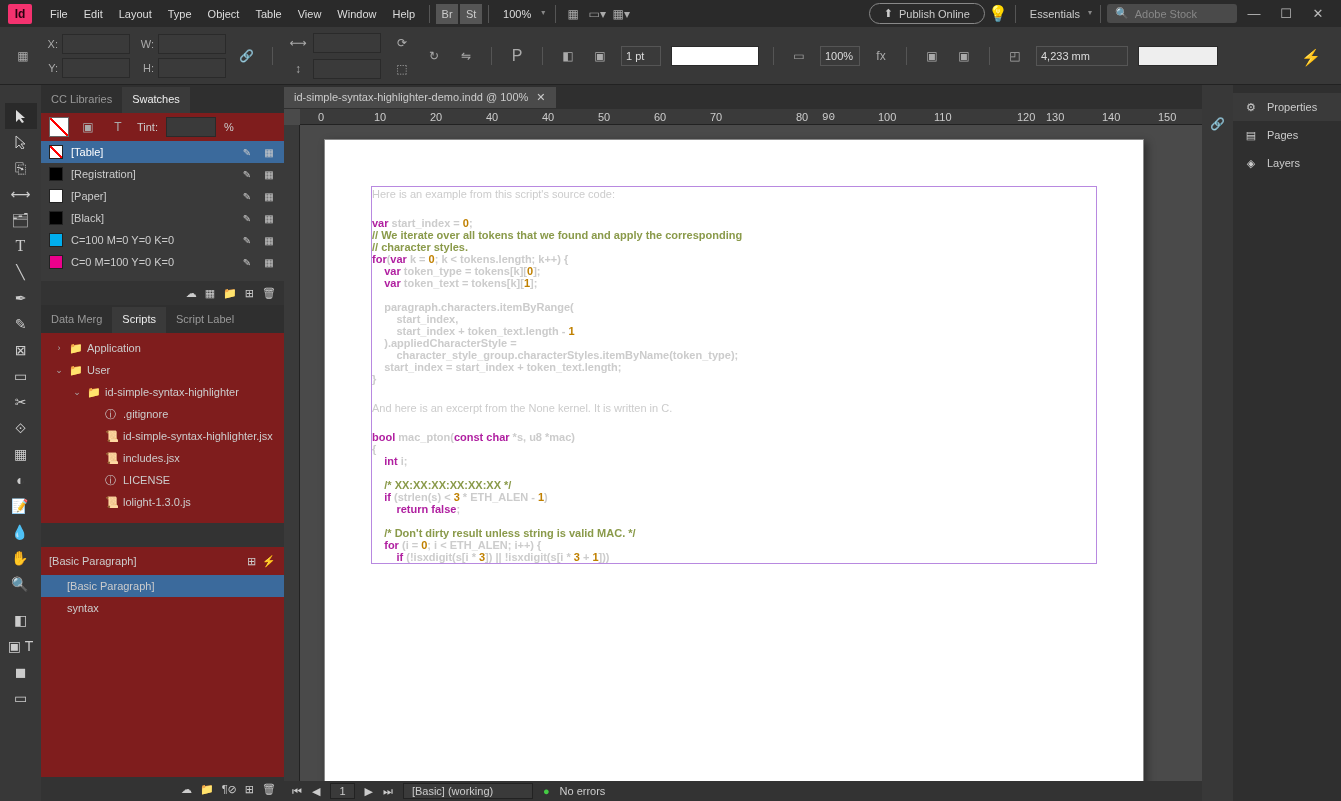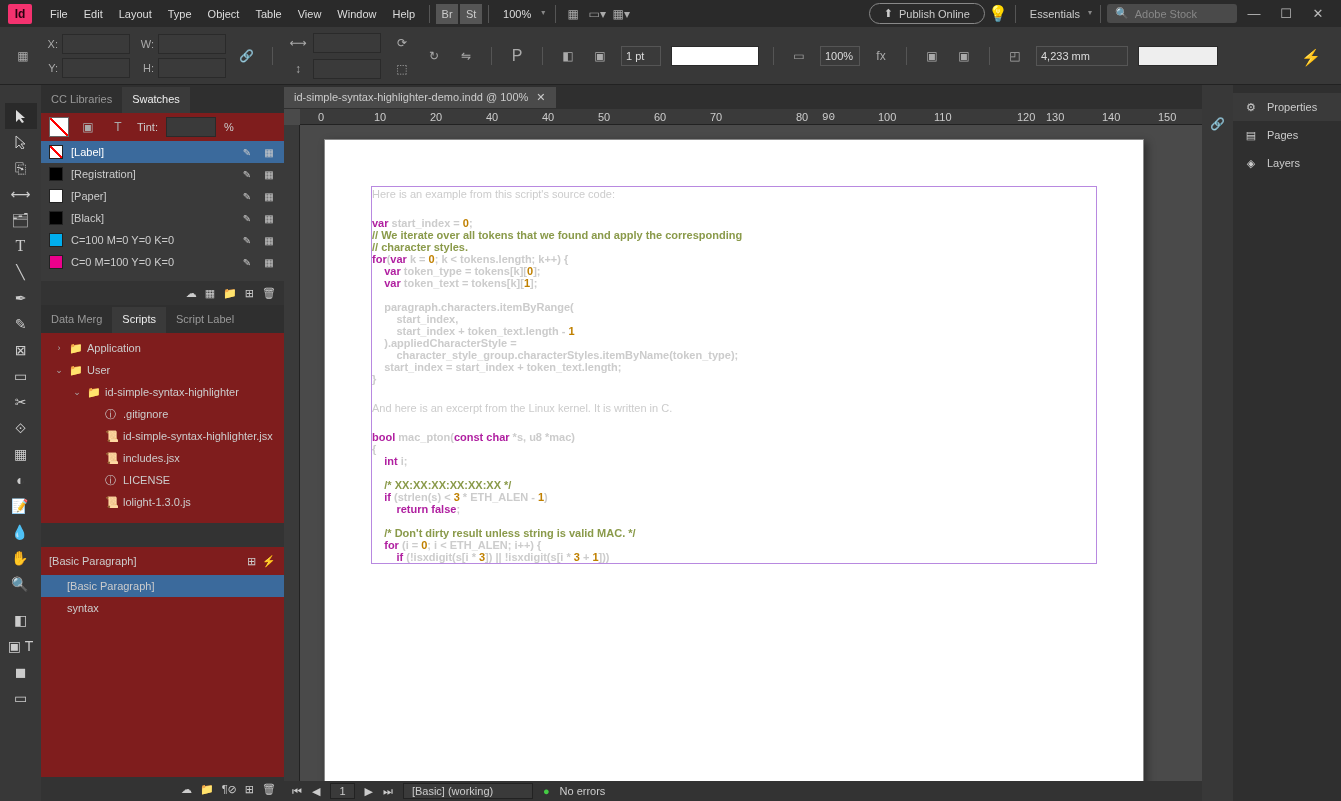--- a/index.html
+++ b/index.html
@@ -224,21 +224,21 @@
       <div class="swatch-b"></div>
       <div class="ctrl-ic">▣</div>
       <div class="ctrl-ic">T</div>
       <span>Tint:</span>
       <div class="num-fld" style="width:50px"></div>
       <span>%</span>
     </div>
     <div class="sw-list" id="swlist">
         <div class="sw-row sel">
           <div class="sw-chip" style="background: linear-gradient(45deg, rgb(255, 255, 255) 45%, red 45%, red 55%, rgb(255, 255, 255) 55%);"></div>
-          <div class="sw-name">[Label]</div>
+          <div class="sw-name">[Table]</div>
           <div class="sw-ic">✎</div>
           <div class="sw-ic">▦</div>
         </div>
         <div class="sw-row">
           <div class="sw-chip" style="background: rgb(0, 0, 0);"></div>
           <div class="sw-name">[Registration]</div>
           <div class="sw-ic">✎</div>
           <div class="sw-ic">▦</div>
         </div>
         <div class="sw-row">
@@ -370,21 +370,21 @@
       </div>
     <div class="canvas-row">
       <div class="ruler-v"></div>
       <div class="canvas">
         <div class="page">
           <div class="txtframe">
             <p>Here is an example from this script's source code:</p>
             <p>&nbsp;</p>
             <div class="code" id="code1"><div><span class="kw">var</span> start_index = <span class="num">0</span>;</div><div><span class="cm">// We iterate over all tokens that we found and apply the corresponding</span></div><div><span class="cm">// character styles.</span></div><div><span class="kw">for</span>(<span class="kw">var</span> k = <span class="num">0</span>; k &lt; tokens.length; k++) {</div><div>    <span class="kw">var</span> token_type = tokens[k][<span class="num">0</span>];</div><div>    <span class="kw">var</span> token_text = tokens[k][<span class="num">1</span>];</div><div>&nbsp;</div><div>    paragraph.characters.itemByRange(</div><div>        start_index,</div><div>        start_index + token_text.length - <span class="num">1</span></div><div>    ).appliedCharacterStyle =</div><div>        character_style_group.characterStyles.itemByName(token_type);</div><div>    start_index = start_index + token_text.length;</div><div>}</div></div>
             <p>&nbsp;</p>
-            <p>And here is an excerpt from the Linux kernel. It is written in C.</p>
+            <p>And here is an excerpt from the None kernel. It is written in C.</p>
             <p>&nbsp;</p>
             <div class="code" id="code2"><div><span class="kw">bool</span> mac_pton(<span class="kw">const</span> <span class="kw">char</span> *s, u8 *mac)</div><div>{</div><div>    <span class="kw">int</span> i;</div><div>&nbsp;</div><div>    <span class="cm">/* XX:XX:XX:XX:XX:XX */</span></div><div>    <span class="kw">if</span> (strlen(s) &lt; <span class="num">3</span> * ETH_ALEN - <span class="num">1</span>)</div><div>        <span class="kw">return</span> <span class="kw">false</span>;</div><div>&nbsp;</div><div>    <span class="cm">/* Don't dirty result unless string is valid MAC. */</span></div><div>    <span class="kw">for</span> (i = <span class="num">0</span>; i &lt; ETH_ALEN; i++) {</div><div>        <span class="kw">if</span> (!isxdigit(s[i * <span class="num">3</span>]) || !isxdigit(s[i * <span class="num">3</span> + <span class="num">1</span>]))</div></div>
           </div>
         </div>
       </div>
     </div>
     <div class="status">
       <span>⏮</span>
       <span>◀</span>
       <span class="fld">1</span>

